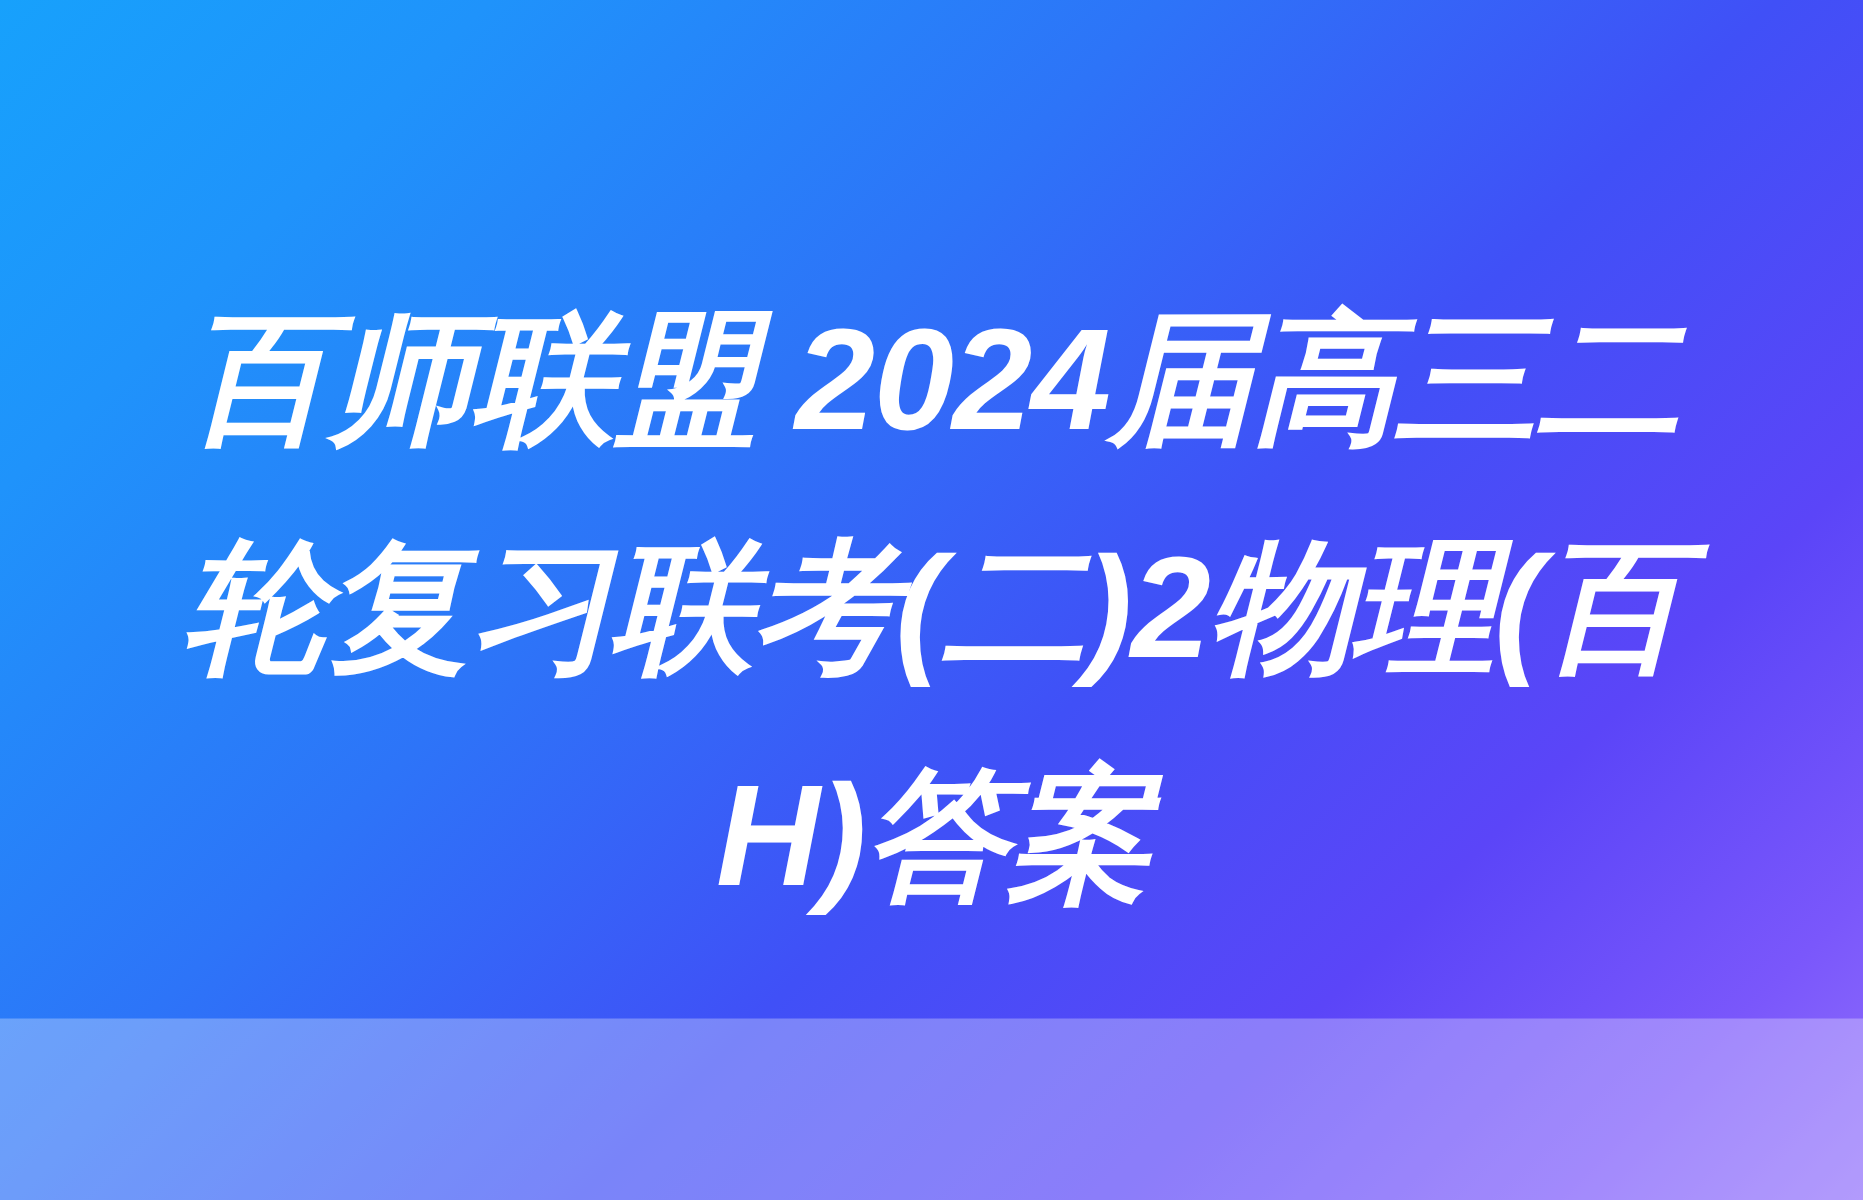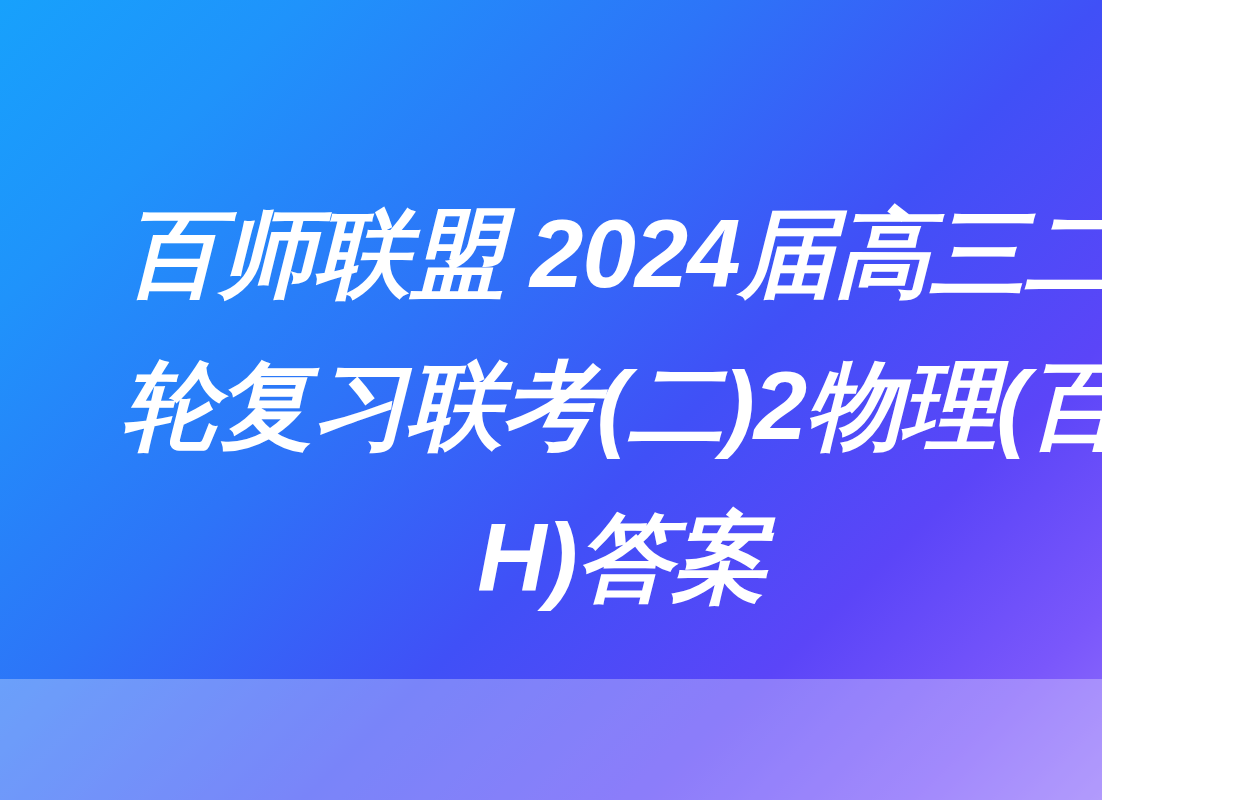--- a/index.html
+++ b/index.html
@@ -4,21 +4,21 @@
 <title>Answer Card</title>
 <style>
   html, body {
     margin: 0;
     padding: 0;
     background: #ffffff;
   }
 
   #card {
     position: relative;
-    width: 1102px;
+    width: 1242px;
     height: 800px;
     overflow: hidden;
     font-family: "Liberation Sans", "DejaVu Sans", sans-serif;
     
     background-image: linear-gradient(
         135deg,
         #17a1fc 0%,
         #1f93fb 16%,
         #2d74f8 38%,
         #4050f7 58%,

